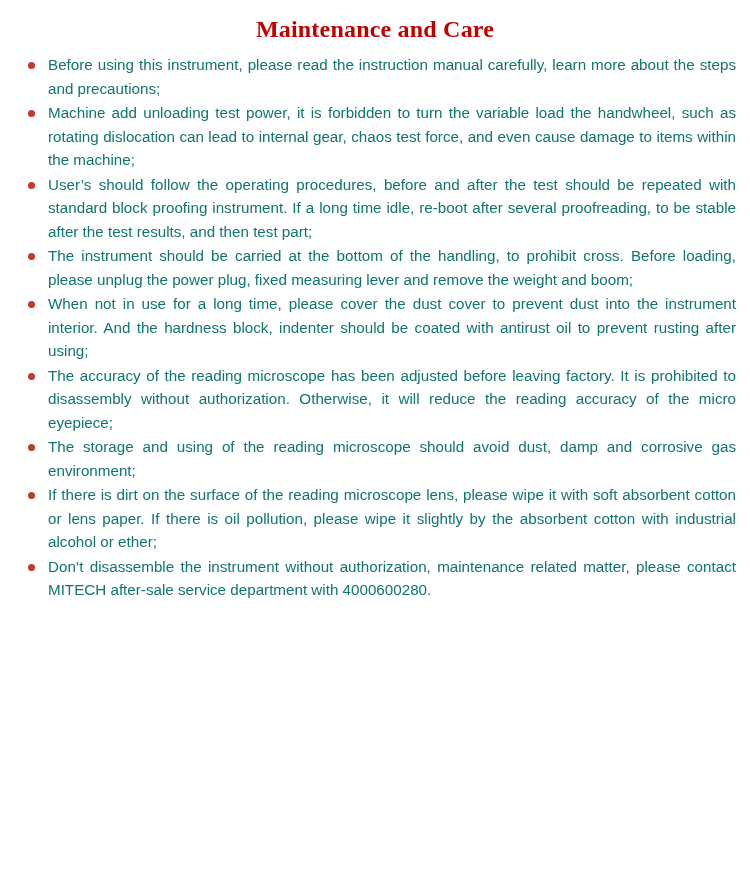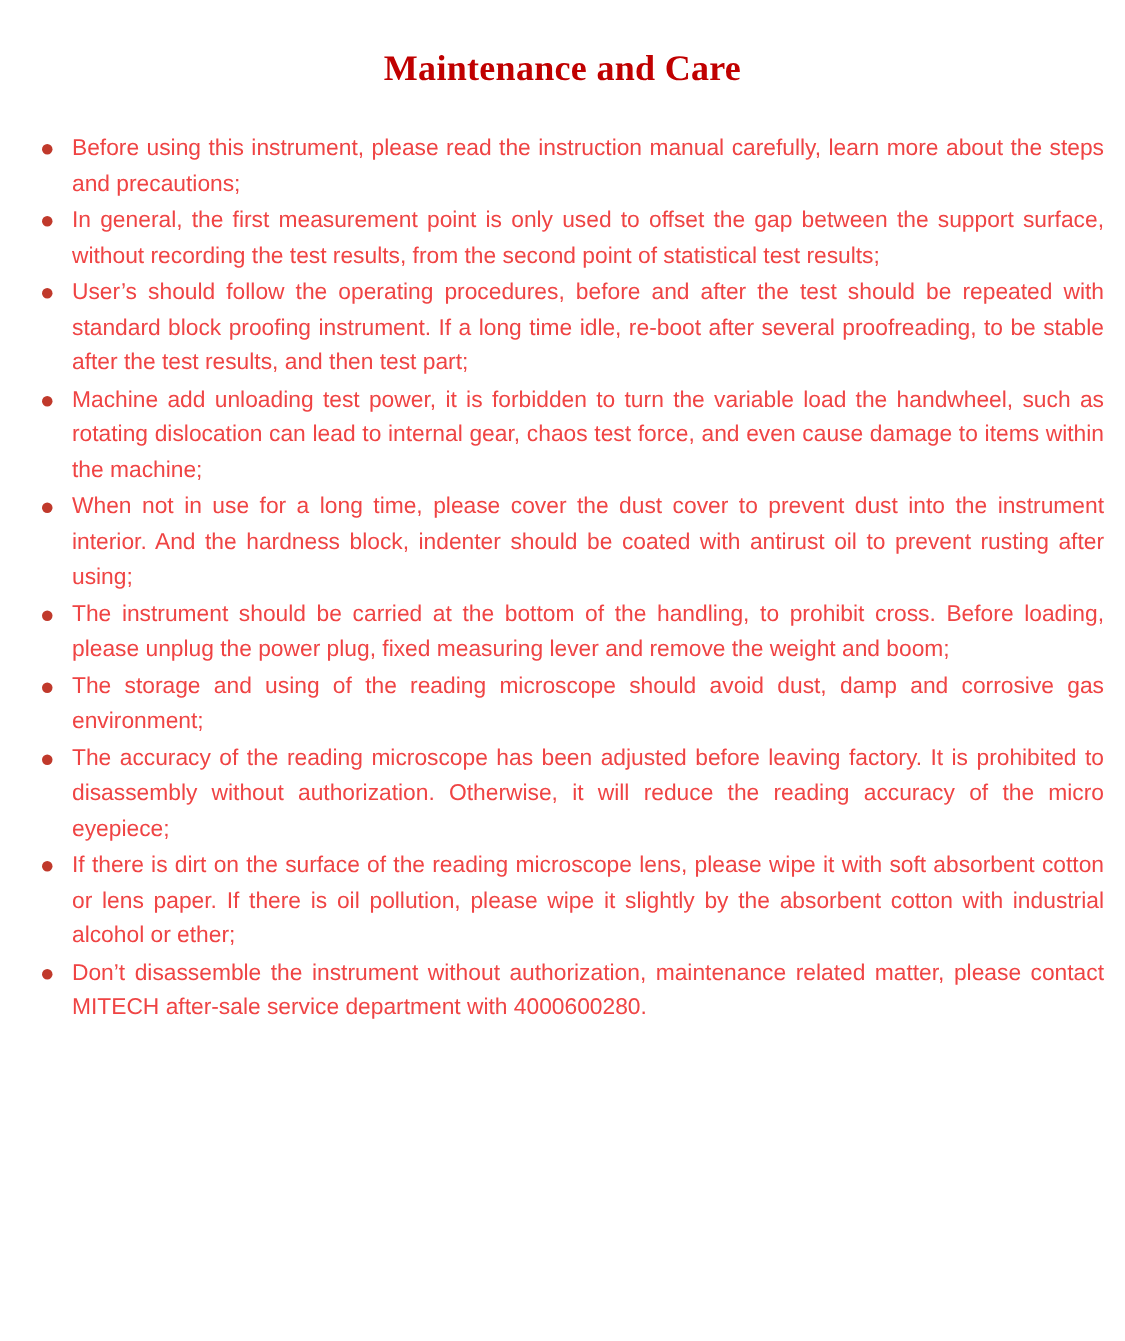--- a/index.html
+++ b/index.html
@@ -20,21 +20,21 @@
     height: 894px;
     box-sizing: border-box;
   }
   .doc-title {
     text-align: center;
     font-family: "Liberation Serif", serif;
     font-weight: bold;
     font-size: 24px;
     color: #c00000;
     letter-spacing: 0.2px;
-    margin: 17px;
+    margin: 0;
     padding-top: 16px;
     padding-bottom: 10px;
   }
   .list {
     margin: 0;
     padding: 0 10px 0 14px;
     list-style: none;
   }
   .list-item {
     display: flex;
@@ -54,62 +54,58 @@
     height: 7px;
     background: #c0392b;
     border-radius: 50%;
   }
   .item-text {
     flex: 1 1 auto;
     font-size: 15.2px;
     line-height: 23.5px;
     text-align: justify;
     text-justify: inter-word;
-    color: #ef4444;
+    color: #0f766e;
     padding-right: 4px;
     hyphens: none;
   }
 </style>
 </head>
 <body>
 
 <div class="page">
   <h1 class="doc-title">Maintenance and Care</h1>
   <ul class="list">
     <li class="list-item">
       <span class="bullet"><span class="dot"></span></span>
       <span class="item-text">Before using this instrument, please read the instruction manual carefully, learn more about the steps and precautions;</span>
     </li>
     <li class="list-item">
       <span class="bullet"><span class="dot"></span></span>
-      <span class="item-text">In general, the first measurement point is only used to offset the gap between the support surface, without recording the test results, from the second point of statistical test results;</span>
+      <span class="item-text">Machine add unloading test power, it is forbidden to turn the variable load the handwheel, such as rotating dislocation can lead to internal gear, chaos test force, and even cause damage to items within the machine;</span>
     </li>
     <li class="list-item">
       <span class="bullet"><span class="dot"></span></span>
       <span class="item-text">User’s should follow the operating procedures, before and after the test should be repeated with standard block proofing instrument. If a long time idle, re-boot after several proofreading, to be stable after the test results, and then test part;</span>
     </li>
     <li class="list-item">
       <span class="bullet"><span class="dot"></span></span>
-      <span class="item-text">Machine add unloading test power, it is forbidden to turn the variable load the handwheel, such as rotating dislocation can lead to internal gear, chaos test force, and even cause damage to items within the machine;</span>
+      <span class="item-text">The instrument should be carried at the bottom of the handling, to prohibit cross. Before loading, please unplug the power plug, fixed measuring lever and remove the weight and boom;</span>
     </li>
     <li class="list-item">
       <span class="bullet"><span class="dot"></span></span>
       <span class="item-text">When not in use for a long time, please cover the dust cover to prevent dust into the instrument interior. And the hardness block, indenter should be coated with antirust oil to prevent rusting after using;</span>
     </li>
     <li class="list-item">
       <span class="bullet"><span class="dot"></span></span>
-      <span class="item-text">The instrument should be carried at the bottom of the handling, to prohibit cross. Before loading, please unplug the power plug, fixed measuring lever and remove the weight and boom;</span>
+      <span class="item-text">The accuracy of the reading microscope has been adjusted before leaving factory. It is prohibited to disassembly without authorization. Otherwise, it will reduce the reading accuracy of the micro eyepiece;</span>
     </li>
     <li class="list-item">
       <span class="bullet"><span class="dot"></span></span>
       <span class="item-text">The storage and using of the reading microscope should avoid dust, damp and corrosive gas environment;</span>
-    </li>
-    <li class="list-item">
-      <span class="bullet"><span class="dot"></span></span>
-      <span class="item-text">The accuracy of the reading microscope has been adjusted before leaving factory. It is prohibited to disassembly without authorization. Otherwise, it will reduce the reading accuracy of the micro eyepiece;</span>
     </li>
     <li class="list-item">
       <span class="bullet"><span class="dot"></span></span>
       <span class="item-text">If there is dirt on the surface of the reading microscope lens, please wipe it with soft absorbent cotton or lens paper. If there is oil pollution, please wipe it slightly by the absorbent cotton with industrial alcohol or ether;</span>
     </li>
     <li class="list-item">
       <span class="bullet"><span class="dot"></span></span>
       <span class="item-text">Don’t disassemble the instrument without authorization, maintenance related matter, please contact MITECH after-sale service department with 4000600280.</span>
     </li>
   </ul>

